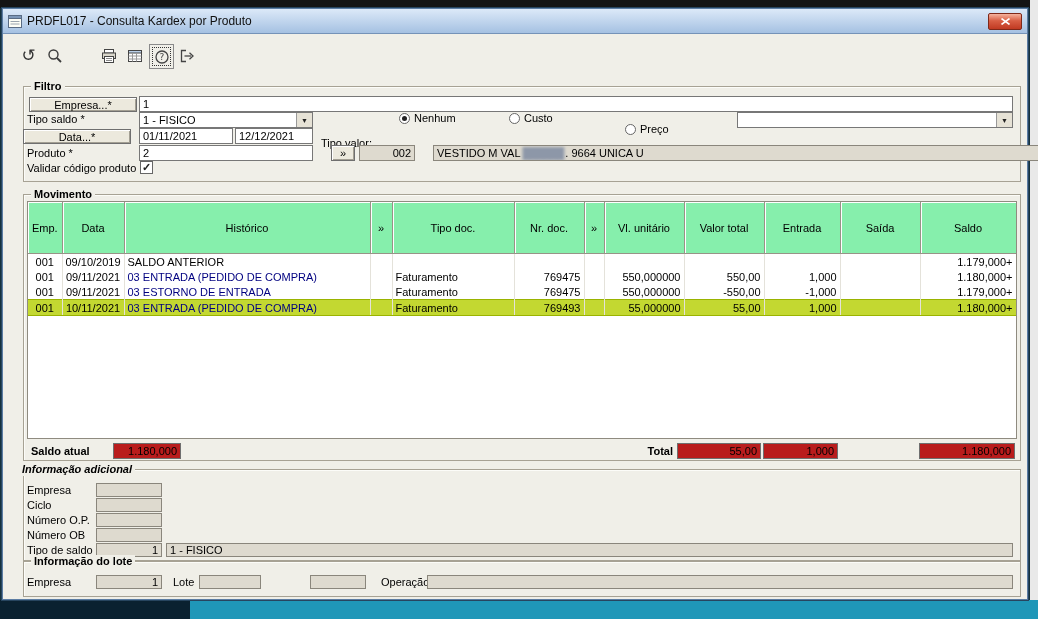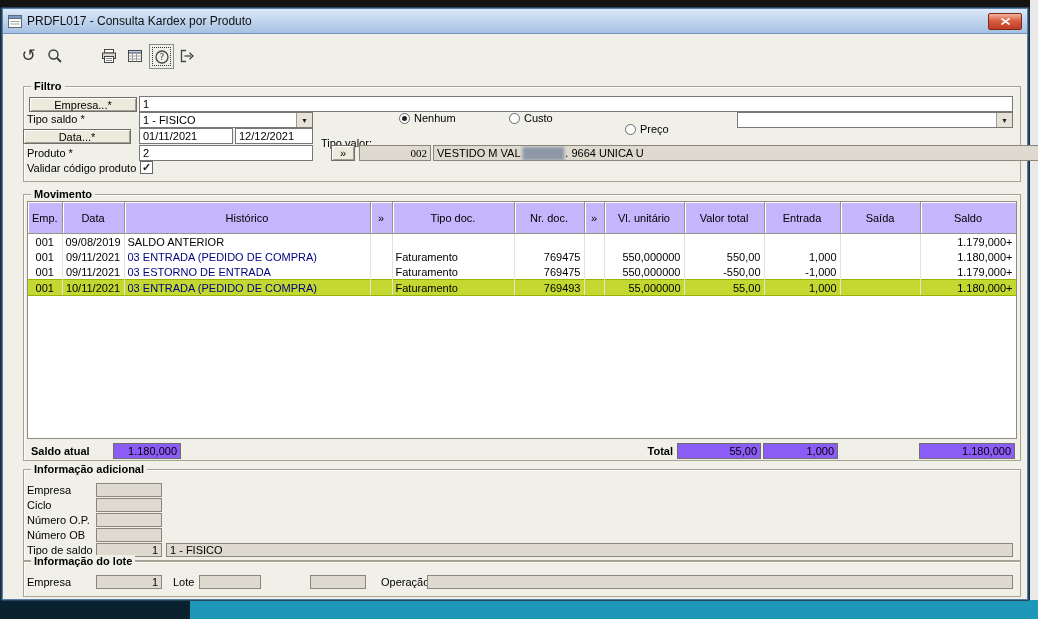--- a/index.html
+++ b/index.html
@@ -36,29 +36,29 @@
 
   .radio-row{position:absolute;display:flex;align-items:center;gap:4px;font-size:11px;cursor:default;}
   .radio{width:11px;height:11px;border-radius:50%;background:#fff;border:1px solid #666;position:relative;box-sizing:border-box;flex:0 0 auto;}
   .radio.checked::after{content:"";position:absolute;left:2px;top:2px;width:5px;height:5px;border-radius:50%;background:#222;}
 
   .checkbox{position:absolute;width:13px;height:13px;background:#fff;border:1px solid #666;box-sizing:border-box;font-size:11px;line-height:10px;text-align:center;color:#222;cursor:default;}
   .checkbox.checked::after{content:"✓";font-weight:bold;}
 
   .tablewrap{position:absolute;left:24px;top:192px;width:990px;height:238px;background:#fff;border:1px solid #8f8b80;box-sizing:border-box;overflow:hidden;}
   table{border-collapse:collapse;table-layout:fixed;width:988px;}
-  th{height:15px;font-size:11px;font-weight:normal;color:#000;background:#c4b5fd;border-right:1px solid #979387;border-bottom:1px solid #979387;box-shadow:inset 1px 1px 0 #fff;padding:8px 2px;white-space:nowrap;overflow:hidden;text-align:center;cursor:default;}
+  th{height:15px;font-size:11px;font-weight:normal;color:#000;background:#86efac;border-right:1px solid #979387;border-bottom:1px solid #979387;box-shadow:inset 1px 1px 0 #fff;padding:18px 2px;white-space:nowrap;overflow:hidden;text-align:center;cursor:default;}
   td{height:15px;font-size:11px;border-right:1px solid #e4e2da;padding:0 3px;white-space:nowrap;overflow:hidden;color:#000;cursor:default;}
   tr.hl td{background:#c3d831;border-top:1px solid #9ab300;border-bottom:1px solid #9ab300;}
   td.navy{color:#000080;}
   .a0,.a1,.a3,.a6{text-align:center;margin-top:37px;}
   .a2,.a4{text-align:left;}
   .a5,.a7,.a8,.a9,.a10,.a11{text-align:right;}
 
-  .totfield{position:absolute;font-size:11px;color:#000;background:#8b5cf6;border:1px solid #6f6f6f;padding:7px 3px;box-sizing:border-box;display:flex;align-items:center;justify-content:flex-end;}
+  .totfield{position:absolute;font-size:11px;color:#000;background:#b91c1c;border:1px solid #6f6f6f;padding:7px 3px;box-sizing:border-box;display:flex;align-items:center;justify-content:flex-end;}
   .masked{filter:blur(1.5px);color:#8d97a8;letter-spacing:-1px;margin:0 2px;}
 </style>
 </head>
 <body>
 
 <div class="bg-top"></div>
 <div class="bg-right"></div>
 <div class="bg-bottom-left"></div>
 <div class="bg-bottom-right"></div>
 
@@ -166,21 +166,21 @@
     <span class="carr">▼</span>
   </div>
 
   <div class="btn3d" style="left:20px;top:120px;width:108px;height:15px;">Data...*</div>
   <input class="inp" style="left: 136px; top: 119px; width: 94px; height: 16px;" value="01/11/2021">
   <input class="inp" style="left: 232px; top: 119px; width: 78px; height: 16px;" value="12/12/2021">
 
   <span class="lbl" style="left:24px;top:138px;">Produto *</span>
   <input class="inp" style="left: 136px; top: 136px; width: 174px; height: 16px;" value="2">
   <div class="btn3d" style="left:328px;top:136px;width:24px;height:16px;">»</div>
-  <div class="ro num" style="left:356px;top:136px;width:72px;height:16px;font-family:Liberation Serif, serif;">002</div>
+  <div class="ro num" style="left:356px;top:136px;width:56px;height:16px;">002</div>
   <div class="ro" style="left:430px;top:136px;width:626px;height:16px;">
     <span>VESTIDO M VAL</span>
     <span class="masked">██████</span>
     <span>. 9664 UNICA U</span>
   </div>
 
   <span class="lbl" style="left:24px;top:153px;">Validar código produto</span>
   <span class="checkbox checked" style="left:137px;top:152px;"></span>
 
   <div class="groupbox" style="left:20px;top:185px;width:998px;height:267px;"></div>
@@ -214,21 +214,21 @@
           <th>Vl. unitário</th>
           <th>Valor total</th>
           <th>Entrada</th>
           <th>Saída</th>
           <th>Saldo</th>
         </tr>
       </thead>
       <tbody>
           <tr>
             <td class="a0">001</td>
-            <td class="a1">09/08/2019</td>
+            <td class="a1">09/10/2019</td>
             <td class="a2">SALDO ANTERIOR</td>
             <td class="a3"></td>
             <td class="a4"></td>
             <td class="a5"></td>
             <td class="a6"></td>
             <td class="a7"></td>
             <td class="a8"></td>
             <td class="a9"></td>
             <td class="a10"></td>
             <td class="a11">1.179,000+</td>
@@ -280,21 +280,21 @@
   </div>
 
   <span class="lbl bold" style="left:28px;top:436px;">Saldo atual</span>
   <div class="totfield" style="left:110px;top:434px;width:68px;height:16px;">1.180,000</div>
   <span class="lbl bold" style="left:590px;top:436px;width:80px;text-align:right;">Total</span>
   <div class="totfield" style="left:674px;top:434px;width:84px;height:16px;">55,00</div>
   <div class="totfield" style="left:760px;top:434px;width:75px;height:16px;">1,000</div>
   <div class="totfield" style="left:916px;top:434px;width:96px;height:16px;">1.180,000</div>
 
   <div class="groupbox" style="left:20px;top:460px;width:998px;height:92px;"></div>
-  <span class="grouplabel" style="left:28px;top:454px;">Informação adicional</span>
+  <span class="grouplabel" style="left:16px;top:454px;font-style:italic;">Informação adicional</span>
 
   <span class="lbl" style="left:24px;top:475px;">Empresa</span>
   <div class="ro num" style="left:93px;top:474px;width:66px;height:14px;"></div>
 
   <span class="lbl" style="left:24px;top:490px;">Ciclo</span>
   <div class="ro num" style="left:93px;top:489px;width:66px;height:14px;"></div>
 
   <span class="lbl" style="left:24px;top:505px;">Número O.P.</span>
   <div class="ro num" style="left:93px;top:504px;width:66px;height:14px;"></div>
 

